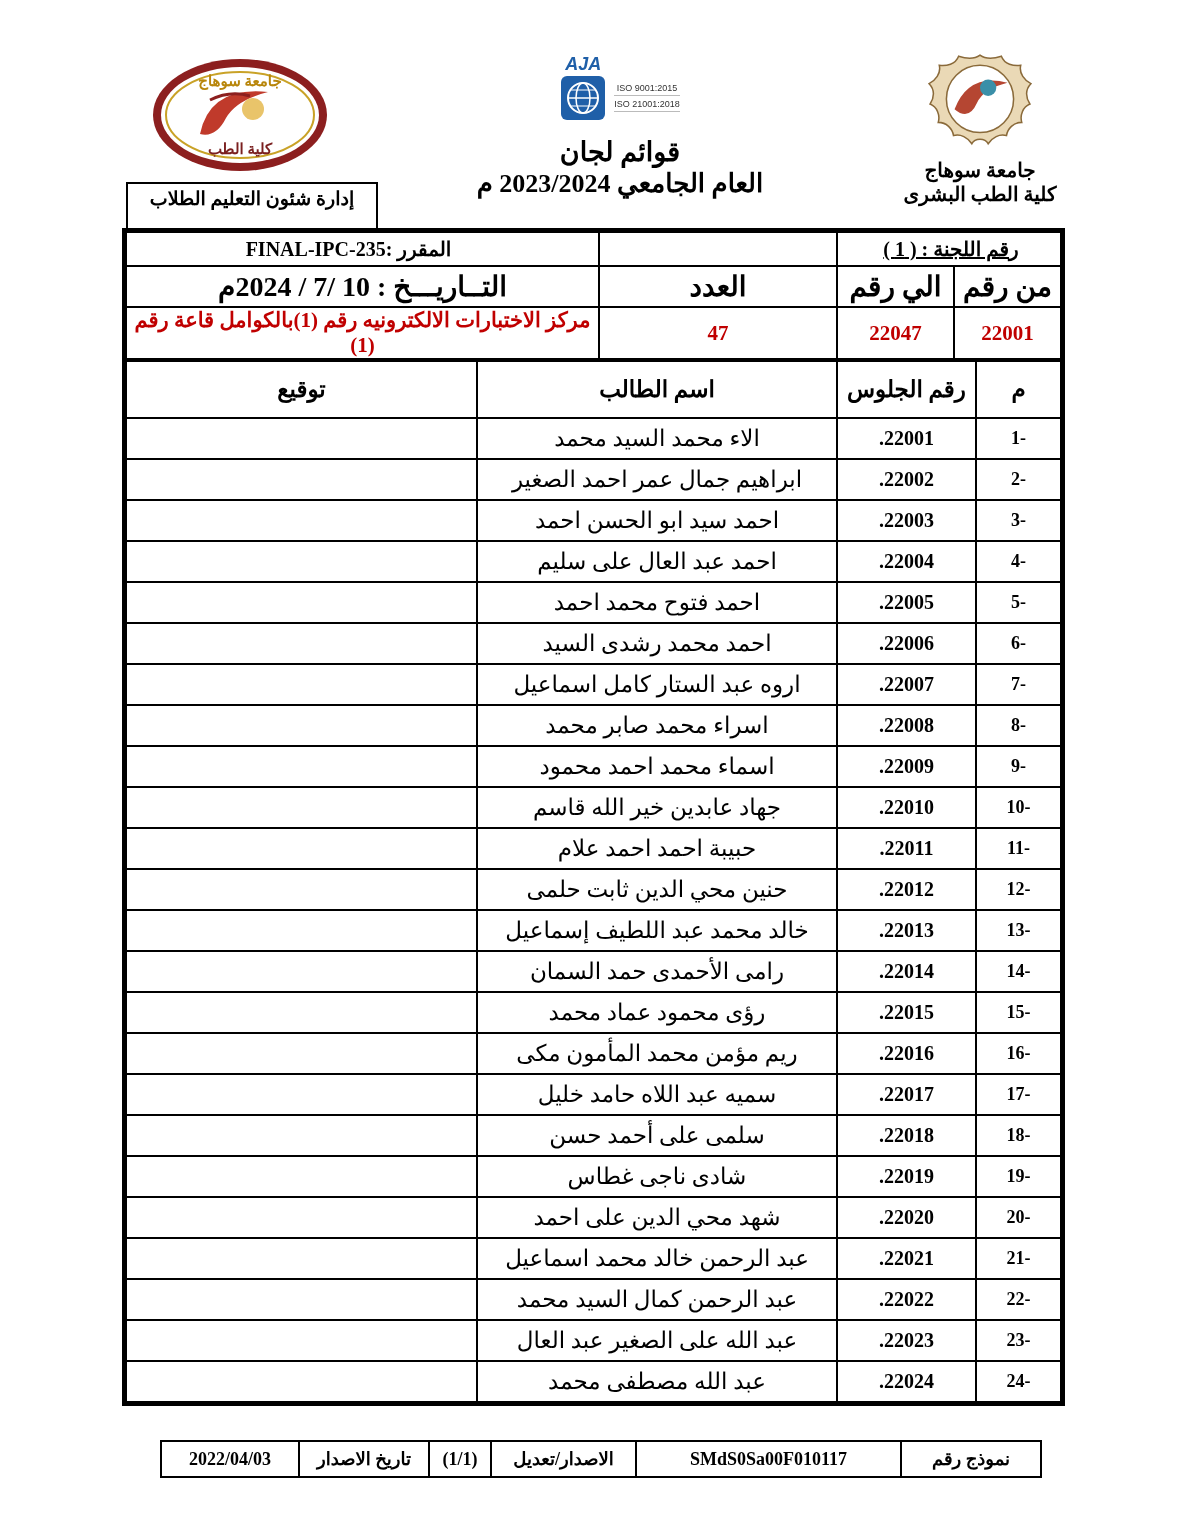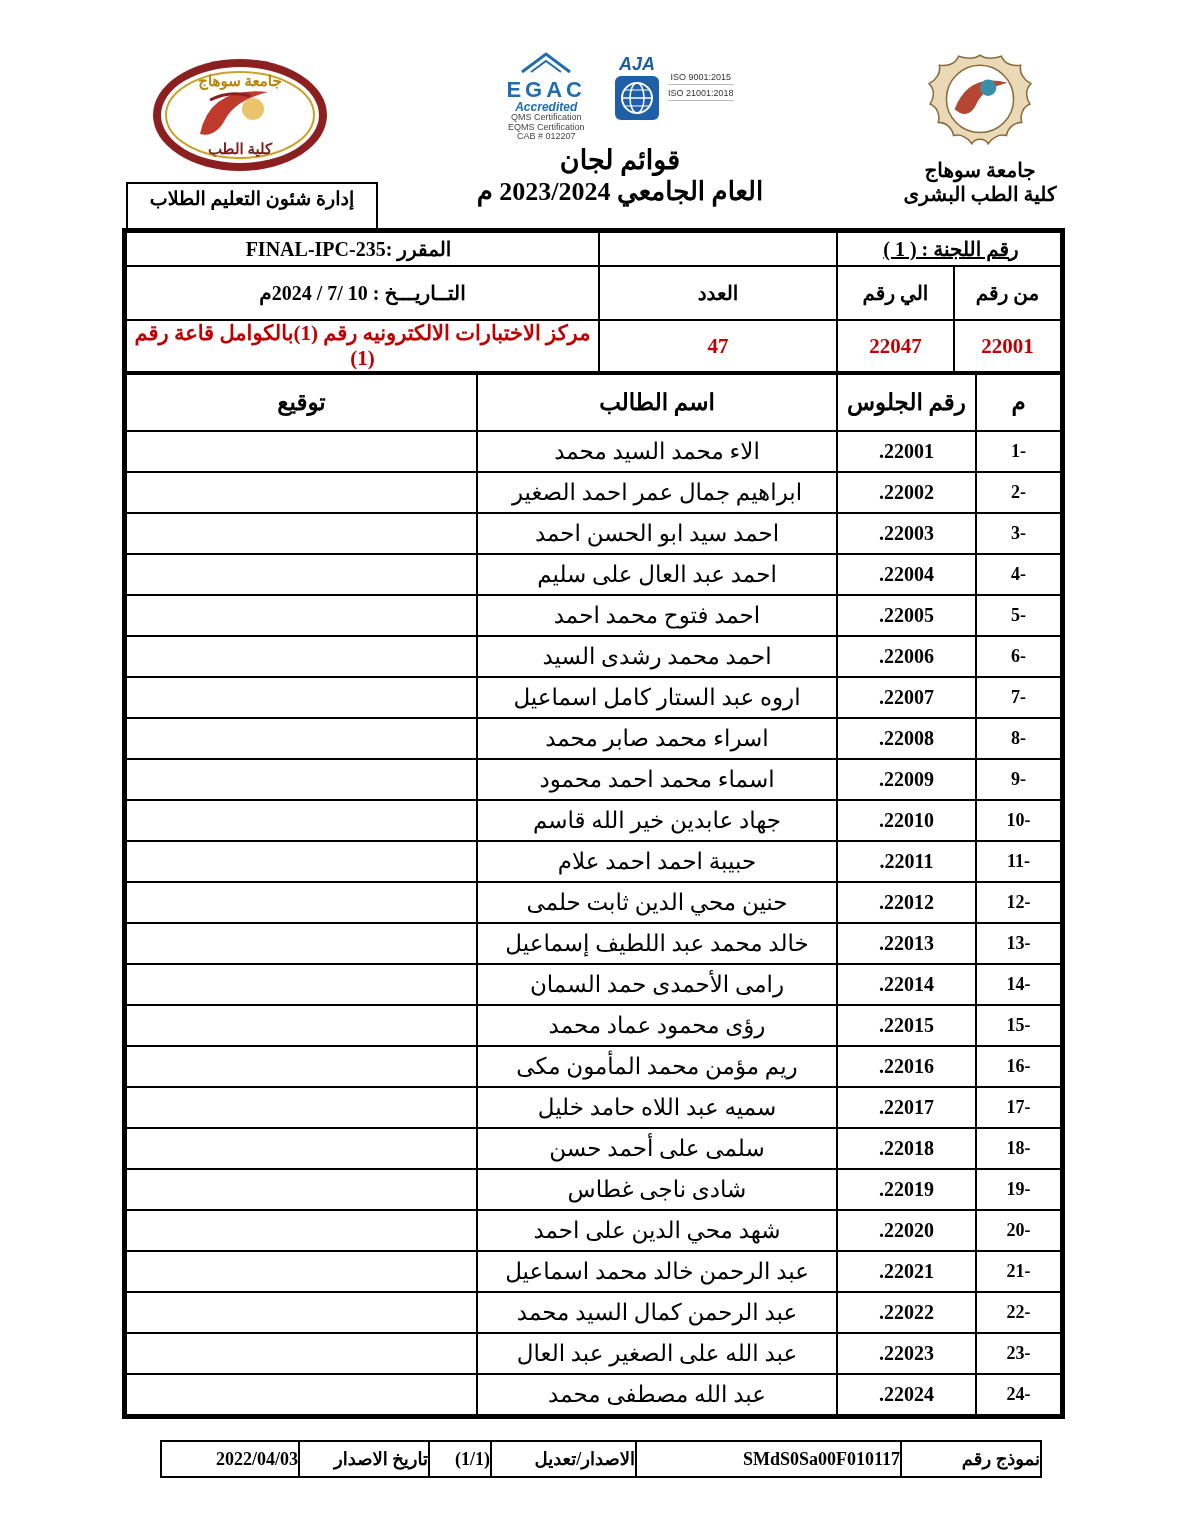--- a/index.html
+++ b/index.html
@@ -19,58 +19,58 @@
     line-height:30px; direction:rtl;
   }
   .center-head { position:absolute; left:420px; top:50px; width:400px; text-align:center; }
   .logos-row { display:flex; justify-content:center; align-items:flex-start; gap:28px; min-height:84px; }
 
   .egac { text-align:center; line-height:1.05; }
   .egac-name { color:#1f6cb0; font-weight:bold; font-size:22px; letter-spacing:4px; font-family:"Liberation Sans",sans-serif; }
   .egac-accred { color:#1f6cb0; font-weight:bold; font-style:italic; font-size:12px; font-family:"Liberation Sans",sans-serif; }
   .egac-line { color:#444; font-size:9px; font-family:"Liberation Sans",sans-serif; }
 
-  .aja { display:flex; gap:8px; align-items:flex-start; padding-top:4px; }
+  .aja { display:flex; gap:8px; align-items:center; padding-top:4px; }
   .aja-name { color:#1f5fa8; font-weight:bold; font-style:italic; font-size:18px; font-family:"Liberation Sans",sans-serif; }
   .aja-iso { color:#333; font-size:9px; font-family:"Liberation Sans",sans-serif; margin-bottom:3px; border-bottom:1px solid #bbb; padding-bottom:2px; }
   .aja-right { padding-top:18px; }
 
   .titles { direction:rtl; margin-top:2px; }
   .title-l1 { font-weight:bold; font-size:27px; }
   .title-l2 { font-weight:bold; font-size:26px; }
   .title-l3 { font-weight:bold; font-size:26px; }
 
   .right-head { position:absolute; left:878px; top:52px; width:204px; text-align:center; direction:rtl; }
   .right-head .uni-name { font-weight:bold; font-size:20px; margin-top:2px; }
   .right-head .fac-name { font-weight:bold; font-size:20px; }
 
   
   .frame { position:absolute; left:122px; top:228px; width:943px; border:3px solid #000; background:#fff; }
   table { border-collapse:collapse; width:100%; table-layout:fixed; }
   .info-table td, .main-table th, .main-table td { border:2px solid #000; text-align:center; vertical-align:middle; overflow:hidden; }
 
   .info-table { direction:rtl; }
   .info-table .r1 td { height:34px; font-weight:bold; font-size:20px; }
-  .info-table .r2 td { height:54px; font-weight:bold; font-size:20px; }
+  .info-table .r2 td { height:41px; font-weight:bold; font-size:28px; }
   .info-table .r3 td { height:42px; font-weight:bold; font-size:21px; }
   .cell-committee { text-align:center; padding-left:12px; padding-right:8px;text-decoration:underline; }
   .cell-course { text-align:left; padding-right:28px; }
   .red { color:#c00000; }
 
   .main-table { direction:rtl; }
   .main-table th { height:57px; font-weight:bold; font-size:23px; }
   .main-table tbody td { height:41px; }
   .c-index { font-weight:bold; font-size:18px; direction:ltr; }
   .c-seat  { font-weight:bold; font-size:20px; direction:ltr;margin-left:21px; }
   .c-name  { font-size:23px; }
   .c-sig   { }
 
   
   .footer-table { position:absolute; left:160px; top:1440px; width:880px; direction:rtl; table-layout:fixed; }
-  .footer-table td { border:2px solid #000; height:36px; text-align:right; vertical-align:middle; font-weight:bold; font-size:18px; }
+  .footer-table td { border:2px solid #000; height:36px; text-align:center; vertical-align:middle; font-weight:bold; font-size:18px; }
   .ltr { direction:ltr; }
 </style>
 </head>
 <body>
 
 <div class="page">
 
   <div class="logo-left">
     <svg width="180" height="118" viewBox="0 0 180 118">
       <ellipse cx="90" cy="59" rx="87" ry="56" fill="#8c1f1f"></ellipse>
@@ -80,31 +80,20 @@
       <circle cx="103" cy="53" r="11" fill="#e9c46a"></circle>
       <path d="M60 44 Q80 34 100 40" fill="none" stroke="#8c1f1f" stroke-width="3"></path>
       <text x="90" y="30" text-anchor="middle" font-size="15" font-weight="bold" fill="#b8860b">جامعة سوهاج</text>
       <text x="90" y="98" text-anchor="middle" font-size="15" font-weight="bold" fill="#7a1f1f">كلية الطب</text>
     </svg>
   </div>
   <div class="dept-box">إدارة شئون التعليم الطلاب</div>
 
   <div class="center-head">
     <div class="logos-row">
-      <div class="egac">
-        <svg width="60" height="24" viewBox="0 0 60 24">
-          <path d="M6 22 L30 4 L54 22" fill="none" stroke="#1f6cb0" stroke-width="3"></path>
-          <path d="M15 22 L30 11 L45 22" fill="none" stroke="#1f6cb0" stroke-width="2"></path>
-        </svg>
-        <div class="egac-name">EGAC</div>
-        <div class="egac-accred">Accredited</div>
-        <div class="egac-line">QMS Certification</div>
-        <div class="egac-line">EQMS Certification</div>
-        <div class="egac-line">CAB # 012207</div>
-      </div>
       <div class="aja">
         <div class="aja-left">
           <div class="aja-name">AJA</div>
           <svg width="46" height="46" viewBox="0 0 46 46">
             <rect x="1" y="1" width="44" height="44" rx="6" fill="#1f5fa8"></rect>
             <circle cx="23" cy="23" r="15" fill="none" stroke="#ffffff" stroke-width="2"></circle>
             <ellipse cx="23" cy="23" rx="7" ry="15" fill="none" stroke="#ffffff" stroke-width="1.5"></ellipse>
             <line x1="8" y1="23" x2="38" y2="23" stroke="#ffffff" stroke-width="1.5"></line>
             <line x1="10" y1="15" x2="36" y2="15" stroke="#ffffff" stroke-width="1"></line>
             <line x1="10" y1="31" x2="36" y2="31" stroke="#ffffff" stroke-width="1"></line>

